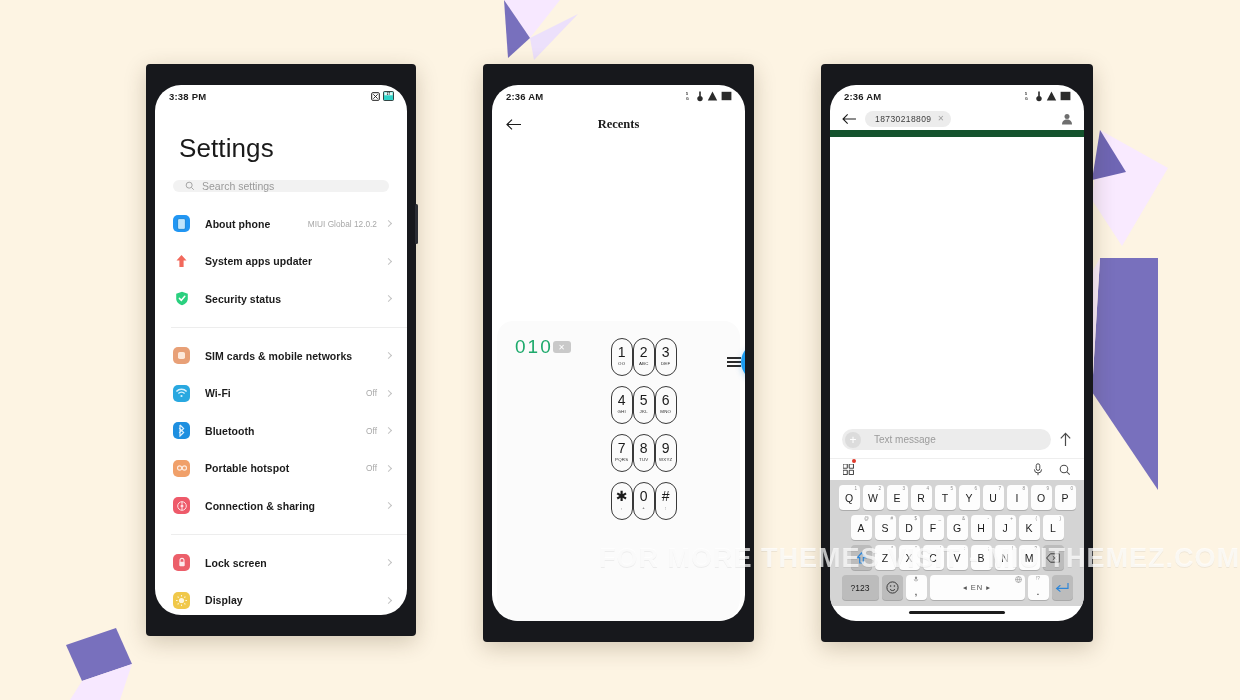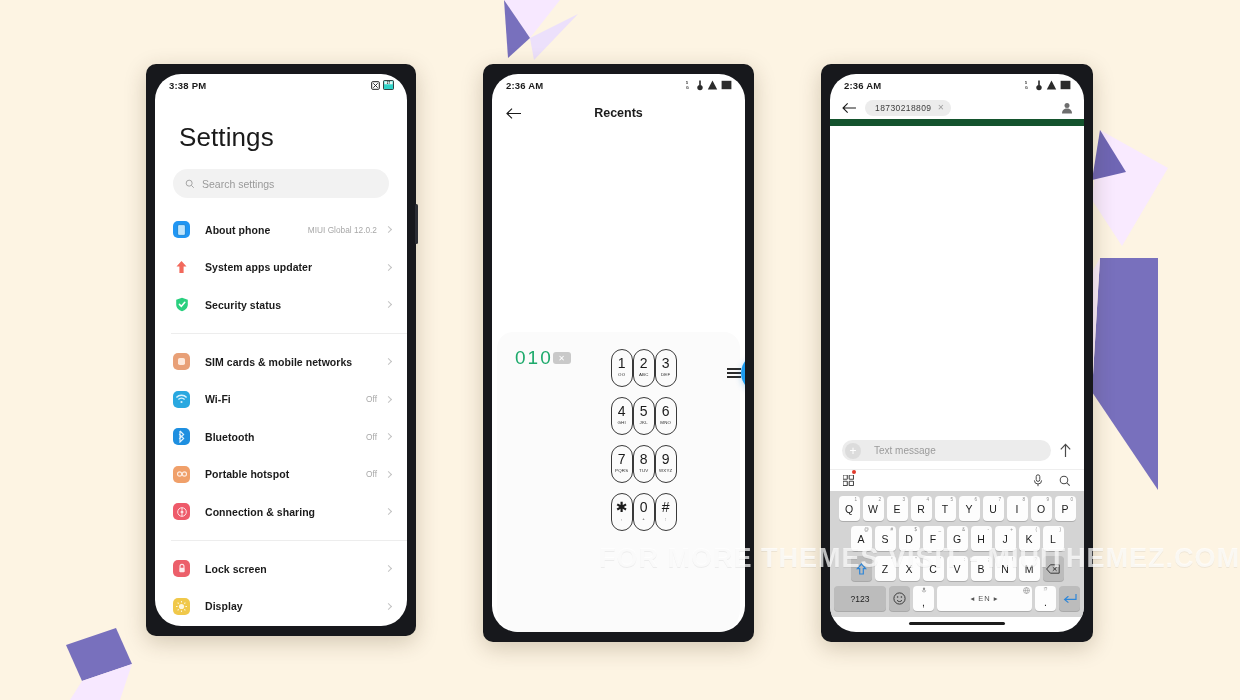--- a/index.html
+++ b/index.html
@@ -19,24 +19,24 @@
     font-size: 27px; font-weight: bold; letter-spacing: 1px;
     color: rgba(255,255,255,0.72);
     text-shadow: 0 1px 0 rgba(0,0,0,0.06);
     white-space: nowrap;
     z-index: 40;
   }
 
   
   .phone {
     position: absolute;
-    border-radius: 10px;
+    border-radius: 4px;
     background: #17181c;
     box-shadow: 0 6px 22px rgba(60,40,10,0.22);
-    padding: 10px 9px;
+    padding: 21px 9px;
     z-index: 20;
   }
   .screen {
     width: 100%; height: 100%;
     background: #ffffff;
     border-radius: 26px;
     overflow: hidden;
     position: relative;
     display: flex; flex-direction: column;
   }
@@ -89,21 +89,21 @@
   }
   .s-val { font-size: 8.3px; color: #a8a8a8; margin-right: 9px; }
   .chev {
     width: 5px; height: 5px; flex: 0 0 5px;
     border-right: 1.3px solid #c3c3c3; border-top: 1.3px solid #c3c3c3;
     transform: rotate(45deg);
   }
   .sep { height: 1px; background: #ededed; margin: 9px 0 9px 16px; }
 
   
-  .dial-top { flex: 0 0 auto; }
+  .dial-top { flex: 0 0 auto; font-family: Liberation Serif, serif; }
   .dial-head {
     display: flex; align-items: center; height: 34px;
     padding: 0 14px; position: relative;
   }
   .dial-title {
     position: absolute; left: 0; right: 0; text-align: center;
     font-size: 12.5px; font-weight: bold; color: #1b1b1b;
   }
   .dial-actions { padding: 12px 0 0 22px; }
   .dial-act {
@@ -208,21 +208,21 @@
     height: 25px; width: 21px;
     display: flex; align-items: center; justify-content: center;
     font-size: 10.5px; color: #1c1c1c; position: relative;
     box-shadow: 0 1px 0 rgba(0,0,0,0.18);
   }
   .kb-key .sup {
     position: absolute; top: 1px; right: 2.5px;
     font-size: 4.6px; color: #8e8e8e;
   }
   .kb-key.fn { background: #bcbcbc; box-shadow: 0 1px 0 rgba(0,0,0,0.2); }
-  .kb-key.wide { width: 52px; font-size: 8.5px; }
+  .kb-key.wide { width: 37px; font-size: 8.5px; }
   .kb-key.space { width: 95px; }
   .kb-key.space .lang { font-size: 7.5px; color: #555; letter-spacing: 1px; }
   .kb-badge {
     position: absolute; top: -2px; right: -2px;
     width: 4px; height: 4px; border-radius: 50%; background: #e0392b;
   }
   .home-bar-3 {
     width: 96px; height: 3px; border-radius: 2px; background: #1c1c1c;
     margin: 5px auto 7px auto;
   }

